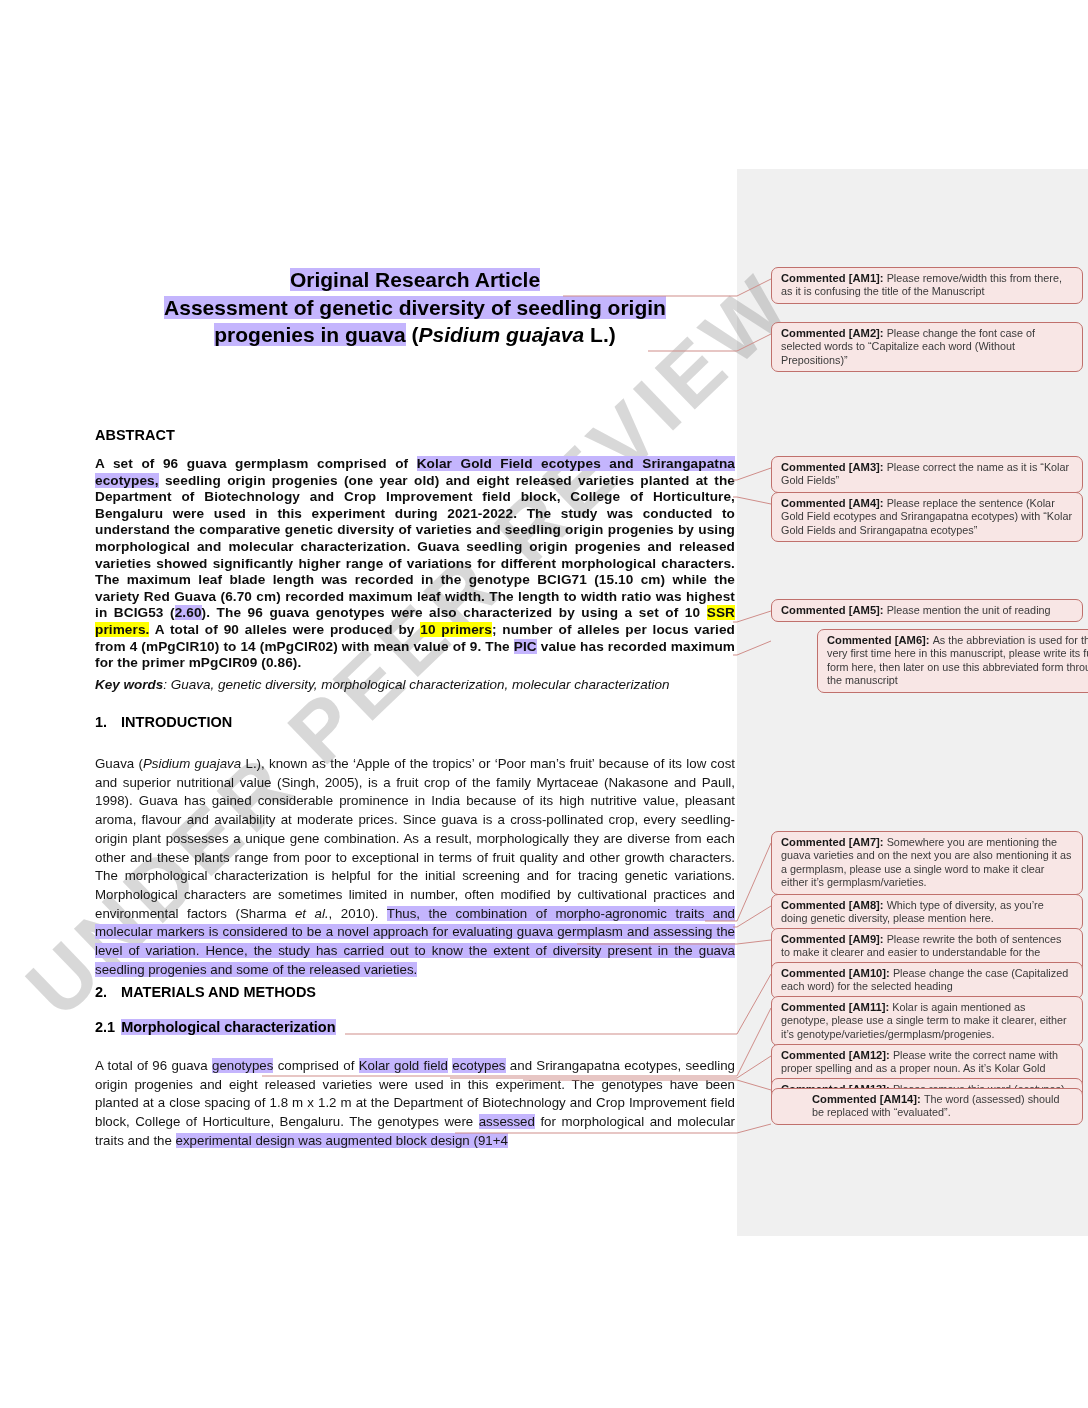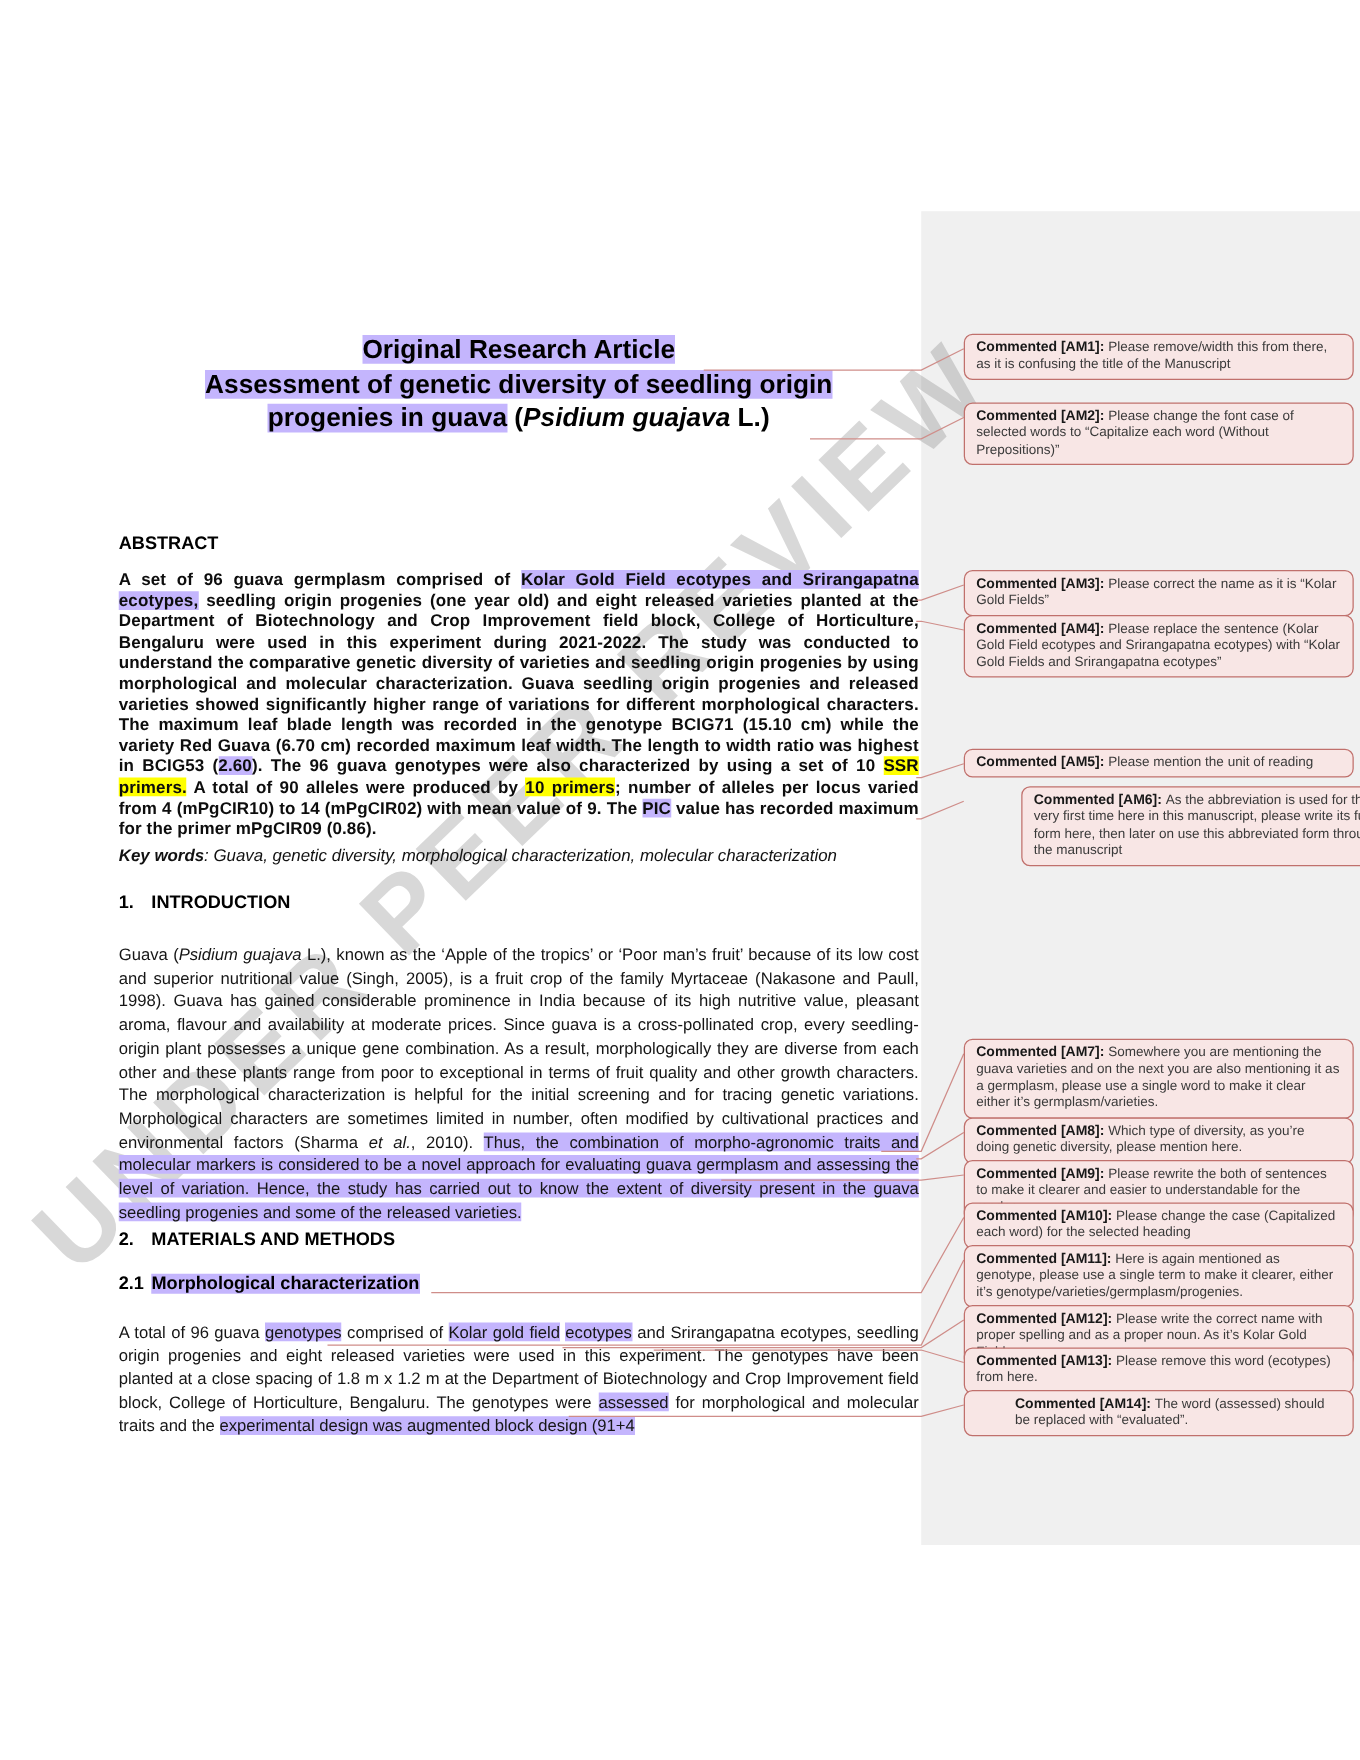--- a/index.html
+++ b/index.html
@@ -123,19 +123,19 @@
       <div class="comment-box" style="top: 267px;"><span class="comment-label">Commented [AM1]: </span><span class="comment-text">Please remove/width this from there, as it is confusing the title of the Manuscript</span></div>
       <div class="comment-box" style="top: 322px;"><span class="comment-label">Commented [AM2]: </span><span class="comment-text">Please change the font case of selected words to “Capitalize each word (Without Prepositions)”</span></div>
       <div class="comment-box" style="top: 456px;"><span class="comment-label">Commented [AM3]: </span><span class="comment-text">Please correct the name as it is “Kolar Gold Fields”</span></div>
       <div class="comment-box" style="top: 492px;"><span class="comment-label">Commented [AM4]: </span><span class="comment-text">Please replace the sentence (Kolar Gold Field ecotypes and Srirangapatna ecotypes) with “Kolar Gold Fields and Srirangapatna ecotypes”</span></div>
       <div class="comment-box" style="top: 599px;"><span class="comment-label">Commented [AM5]: </span><span class="comment-text">Please mention the unit of reading</span></div>
       <div class="comment-box" style="top: 629px; margin-left: 46px;"><span class="comment-label">Commented [AM6]: </span><span class="comment-text">As the abbreviation is used for the very first time here in this manuscript, please write its full form here, then later on use this abbreviated form throughout the manuscript</span></div>
       <div class="comment-box" style="top: 831px;"><span class="comment-label">Commented [AM7]: </span><span class="comment-text">Somewhere you are mentioning the guava varieties and on the next you are also mentioning it as a germplasm, please use a single word to make it clear either it’s germplasm/varieties.</span></div>
       <div class="comment-box" style="top: 894px;"><span class="comment-label">Commented [AM8]: </span><span class="comment-text">Which type of diversity, as you’re doing genetic diversity, please mention here.</span></div>
       <div class="comment-box" style="top: 928px;"><span class="comment-label">Commented [AM9]: </span><span class="comment-text">Please rewrite the both of sentences to make it clearer and easier to understandable for the reader</span></div>
       <div class="comment-box" style="top: 962px;"><span class="comment-label">Commented [AM10]: </span><span class="comment-text">Please change the case (Capitalized each word) for the selected heading</span></div>
-      <div class="comment-box" style="top: 996px;"><span class="comment-label">Commented [AM11]: </span><span class="comment-text">Here is again mentioned as genotype, please use a single term to make it clearer, either it’s genotype/varieties/germplasm/progenies.</span></div>
+      <div class="comment-box" style="top: 996px;"><span class="comment-label">Commented [AM11]: </span><span class="comment-text">Kolar is again mentioned as genotype, please use a single term to make it clearer, either it’s genotype/varieties/germplasm/progenies.</span></div>
       <div class="comment-box" style="top: 1044px;"><span class="comment-label">Commented [AM12]: </span><span class="comment-text">Please write the correct name with proper spelling and as a proper noun. As it’s Kolar Gold Fields.</span></div>
       <div class="comment-box" style="top: 1078px;"><span class="comment-label">Commented [AM13]: </span><span class="comment-text">Please remove this word (ecotypes) from here.</span></div>
-      <div class="comment-box" style="top: 1112px; padding-left: 40px;"><span class="comment-label">Commented [AM14]: </span><span class="comment-text">The word (assessed) should be replaced with “evaluated”.</span></div>
+      <div class="comment-box" style="top: 1088px; padding-left: 40px;"><span class="comment-label">Commented [AM14]: </span><span class="comment-text">The word (assessed) should be replaced with “evaluated”.</span></div>
     </div>
 
 </div>
 
 </body></html>

